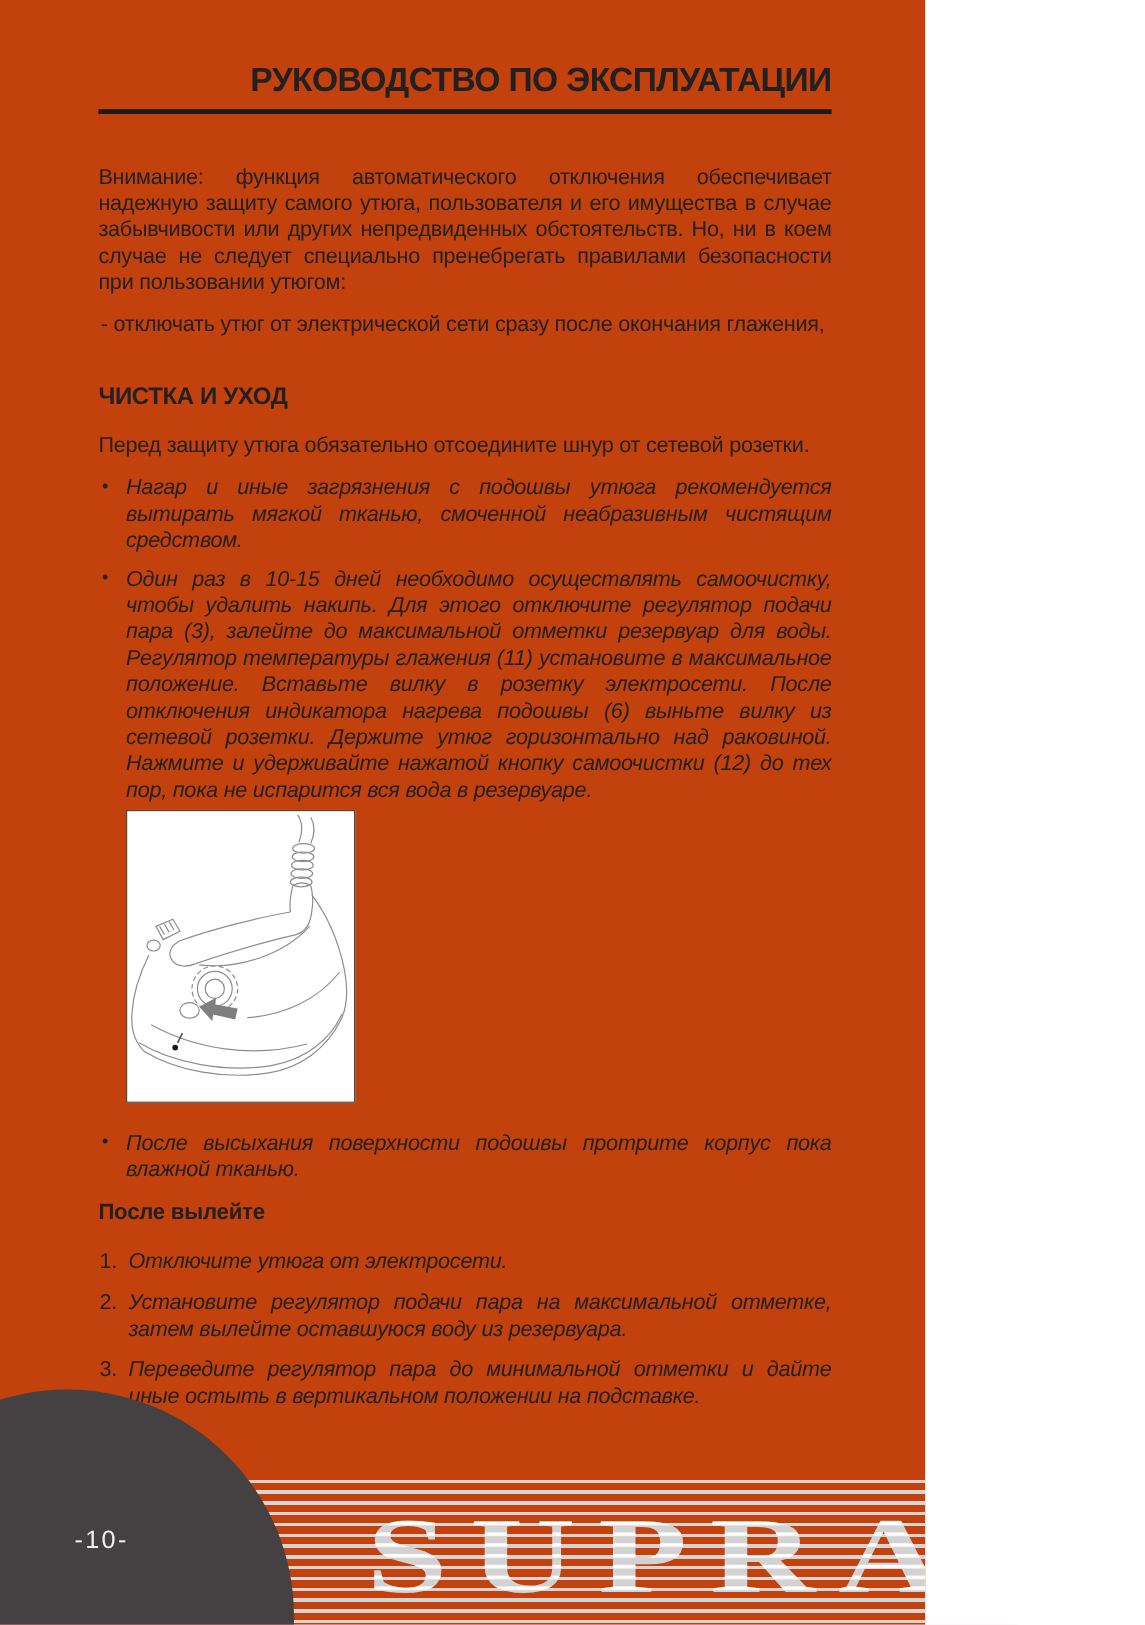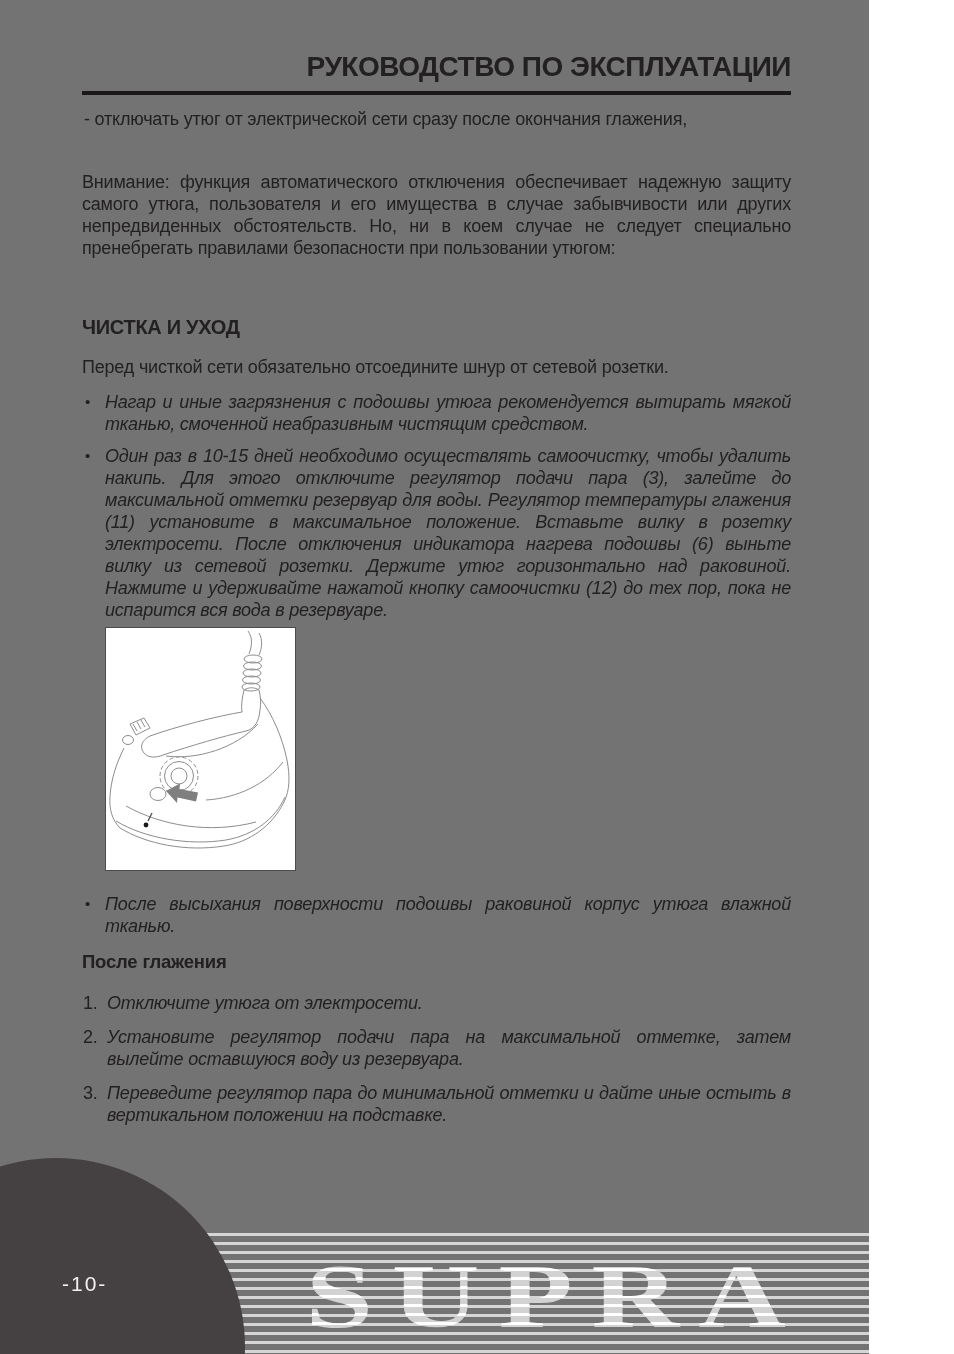--- a/index.html
+++ b/index.html
@@ -1,23 +1,22 @@
 <!DOCTYPE html>
 <html><head>
 <meta charset="utf-8">
 <style>
   html,body{margin:0;padding:0;background:#ffffff;}
   .page{
     position:relative;
-    width:846px;height:1354px;
-    background:#737373;
+    width:771px;height:1354px;
+    background:#c2410c;
     overflow:hidden;
     font-family:"Liberation Sans", sans-serif;
     color:#232021;
-    padding-left:23px;
   }
   .content{
     position:absolute;top:0;left:0;right:0;
     padding:0 78px 0 82px;
     box-sizing:border-box;
   }
   .title{
     margin:52px 0 0 0;
     font-size:28px;font-weight:bold;
     letter-spacing:-0.5px;
@@ -26,21 +25,21 @@
   }
   .rule{height:4px;background:#1b191a;margin-top:9px;}
   p{margin:0;}
   .body-text{
     font-size:18px;line-height:22px;letter-spacing:-0.2px;
   }
   .justify{text-align:justify;}
   .warning{margin-top:41px;}
   .dash-item{margin-top:13px;padding-left:2px;}
   .h2{
-    margin-top:56px;
+    margin-top:38px;
     font-size:20px;font-weight:bold;letter-spacing:-0.3px;line-height:24px;
   }
   .lead{margin-top:11px;}
   .li{display:flex;align-items:flex-start;}
   .li .marker{
     flex:0 0 23px;
     font-size:15px;line-height:22px;
     text-align:left;padding-left:3px;
     box-sizing:border-box;
   }
@@ -94,27 +93,27 @@
 </style>
 </head>
 <body>
 
 <div class="page">
   <div class="content">
 
     <h1 class="title">РУКОВОДСТВО ПО ЭКСПЛУАТАЦИИ</h1>
     <div class="rule"></div>
 
+    <p class="body-text justify warning">Внимание: функция автоматического отключения обеспечивает надежную защиту самого утюга, пользователя и его имущества в случае забывчивости или других непредвиденных обстоятельств. Но, ни в коем случае не следует специально пренебрегать правилами безопасности при пользовании утюгом:</p>
+
     <p class="body-text dash-item">- отключать утюг от электрической сети сразу после окончания глажения,</p>
 
-    <p class="body-text justify warning">Внимание: функция автоматического отключения обеспечивает надежную защиту самого утюга, пользователя и его имущества в случае забывчивости или других непредвиденных обстоятельств. Но, ни в коем случае не следует специально пренебрегать правилами безопасности при пользовании утюгом:</p>
-
     <h2 class="h2">ЧИСТКА И УХОД</h2>
 
-    <p class="body-text lead">Перед чисткой сети обязательно отсоедините шнур от сетевой розетки.</p>
+    <p class="body-text lead">Перед защиту утюга обязательно отсоедините шнур от сетевой розетки.</p>
 
     <div class="li b1">
       <span class="marker">•</span>
       <p class="body-text justify li-text">Нагар и иные загрязнения с подошвы утюга рекомендуется вытирать мягкой тканью, смоченной неабразивным чистящим средством.</p>
     </div>
 
     <div class="li b2">
       <span class="marker">•</span>
       <p class="body-text justify li-text">Один раз в 10-15 дней необходимо осуществлять самоочистку, чтобы удалить накипь. Для этого отключите регулятор подачи пара (3), залейте до максимальной отметки резервуар для воды. Регулятор температуры глажения (11) установите в максимальное положение. Вставьте вилку в розетку электросети. После отключения индикатора нагрева подошвы (6) выньте вилку из сетевой розетки. Держите утюг горизонтально над раковиной. Нажмите и удерживайте нажатой кнопку самоочистки (12) до тех пор, пока не испарится вся вода в резервуаре.</p>
     </div>
@@ -162,24 +161,24 @@
 
         <polygon points="60,163 74,155.5 73.5,161 92,164.5 90,173.5 71.5,169.5 71,175" fill="#7f7f7f" stroke="none"></polygon>
 
         <circle cx="40" cy="197" r="2.4" fill="#1a1a1a" stroke="none"></circle>
         <path d="M42,193 L46,185" stroke="#555555" stroke-width="1.4"></path>
       </svg>
     </div>
 
     <div class="li b3">
       <span class="marker">•</span>
-      <p class="body-text justify li-text">После высыхания поверхности подошвы раковиной корпус утюга влажной тканью.</p>
-    </div>
-
-    <h3 class="h3">После глажения</h3>
+      <p class="body-text justify li-text">После высыхания поверхности подошвы протрите корпус пока влажной тканью.</p>
+    </div>
+
+    <h3 class="h3">После вылейте</h3>
 
     <div class="li step">
       <span class="num">1.</span>
       <p class="body-text justify li-text">Отключите утюга от электросети.</p>
     </div>
     <div class="li step">
       <span class="num">2.</span>
       <p class="body-text justify li-text">Установите регулятор подачи пара на максимальной отметке, затем вылейте оставшуюся воду из резервуара.</p>
     </div>
     <div class="li step">

